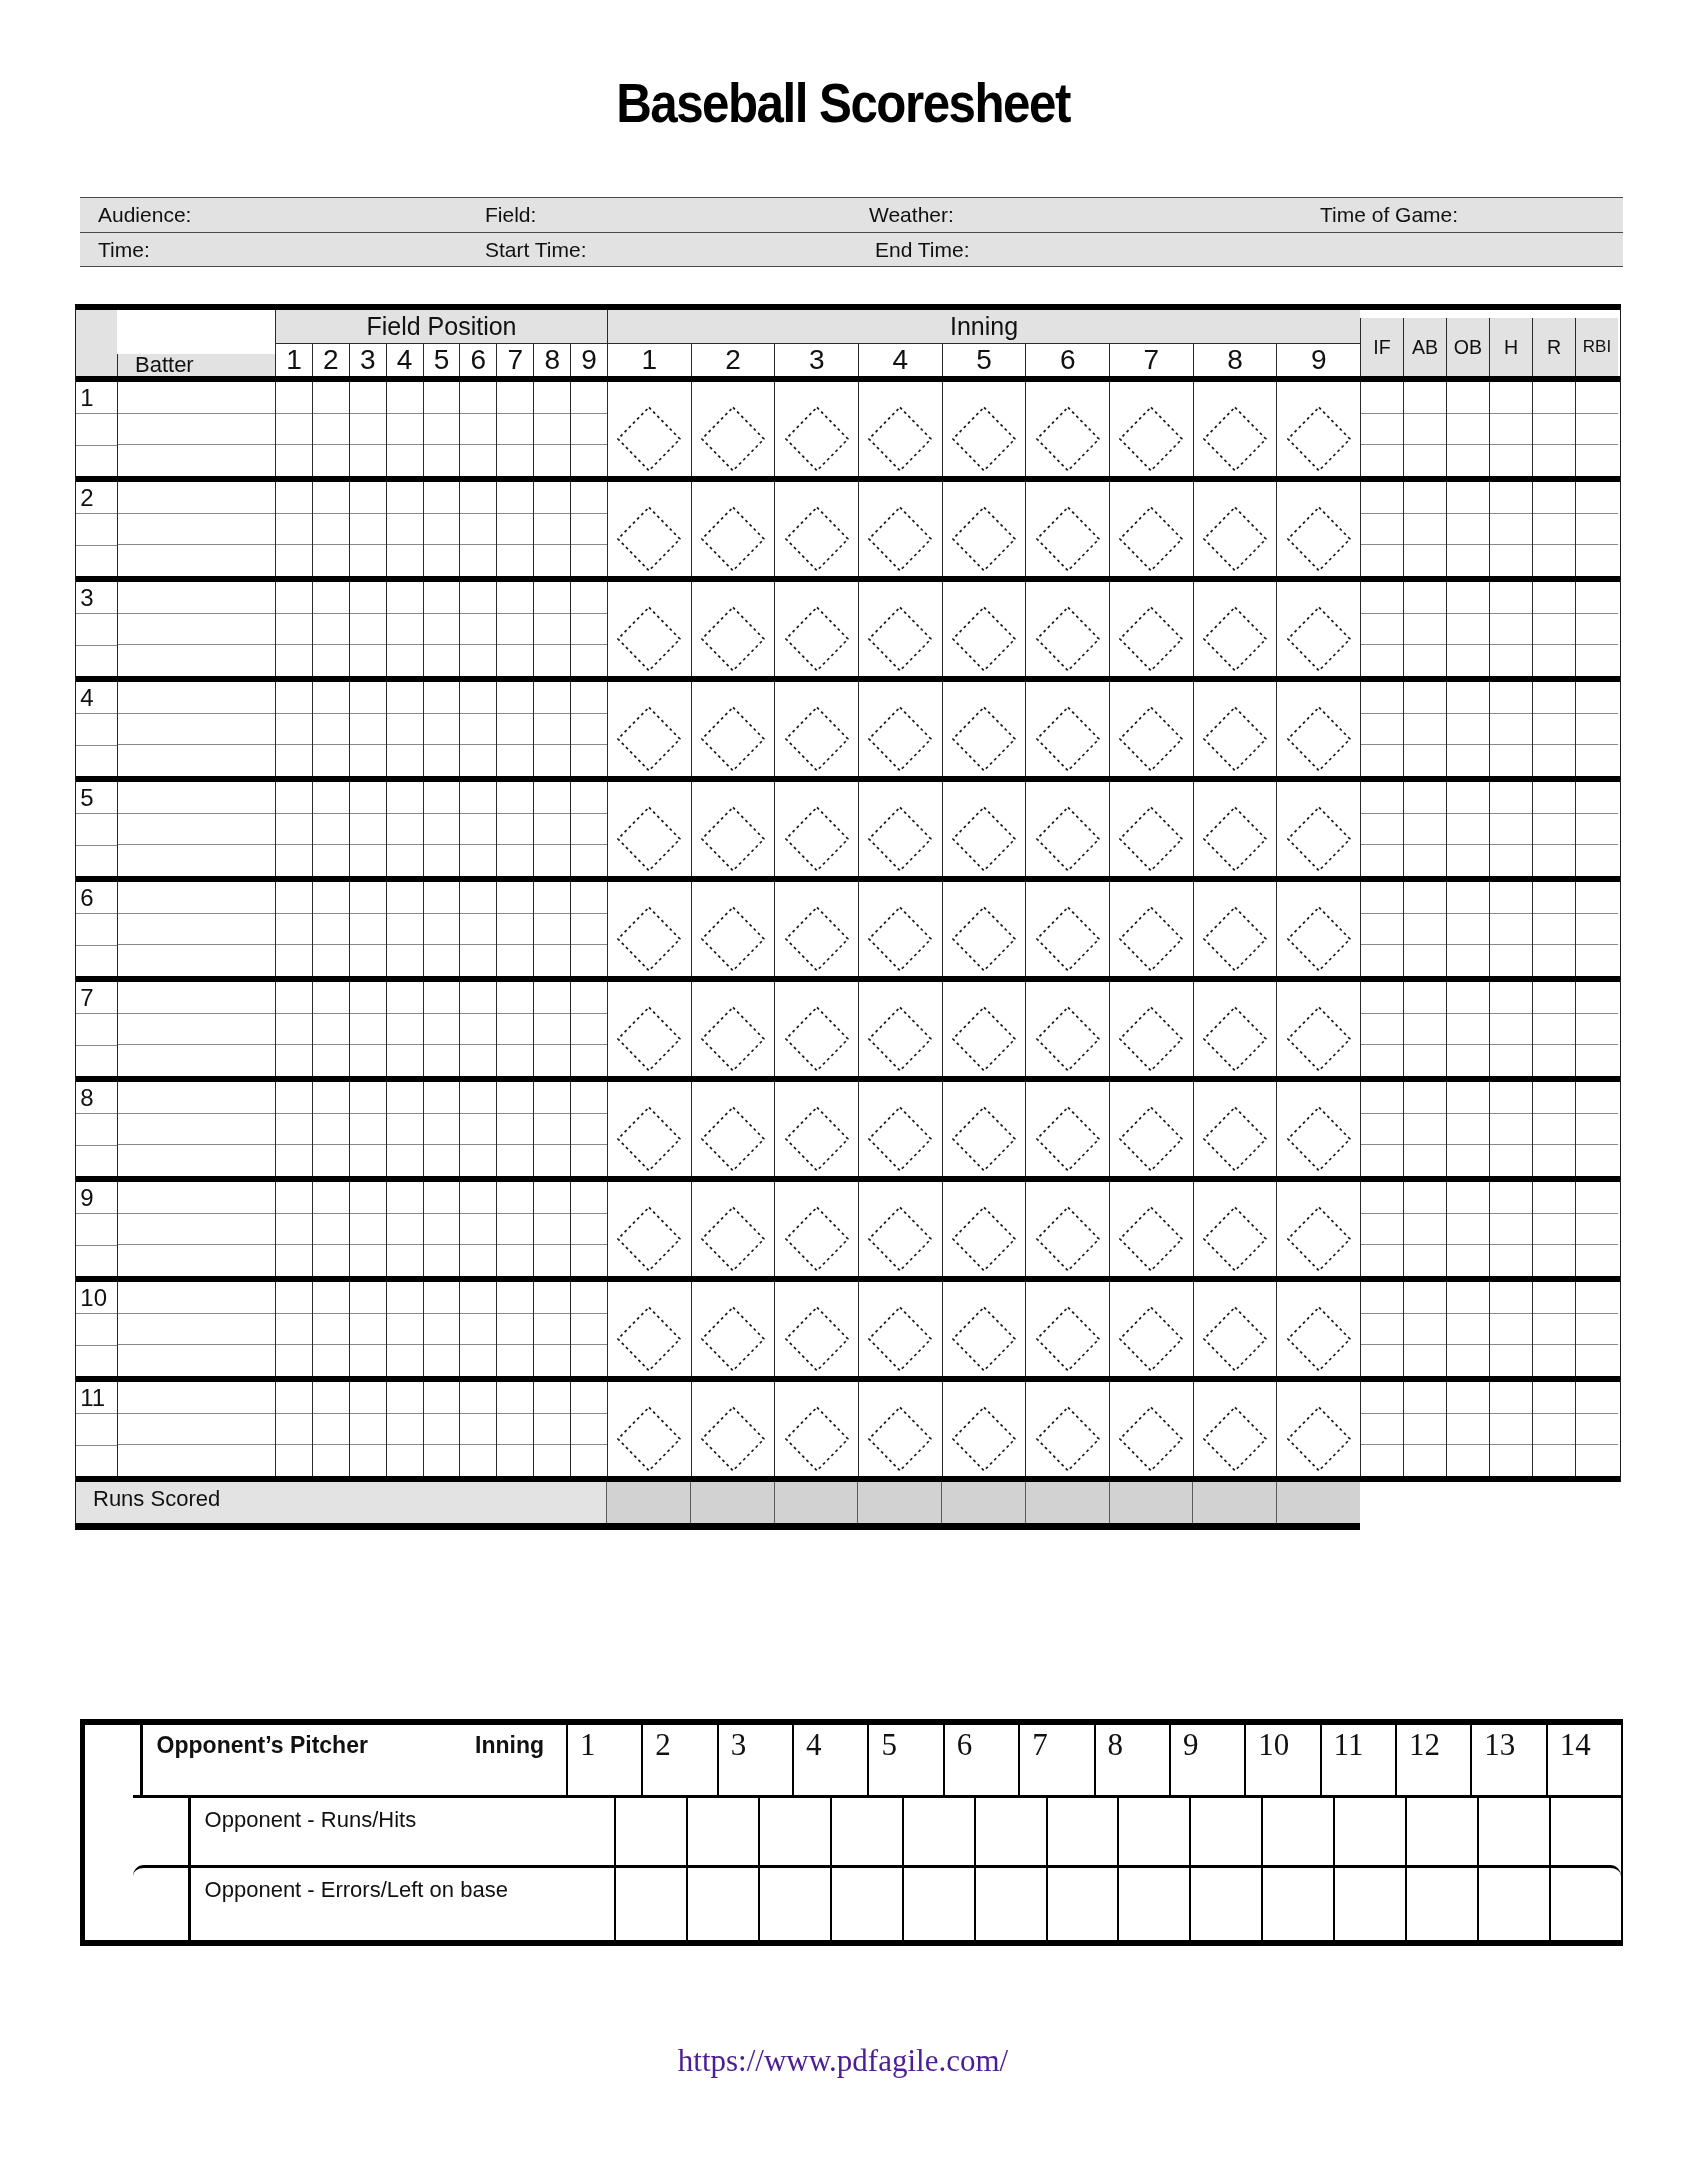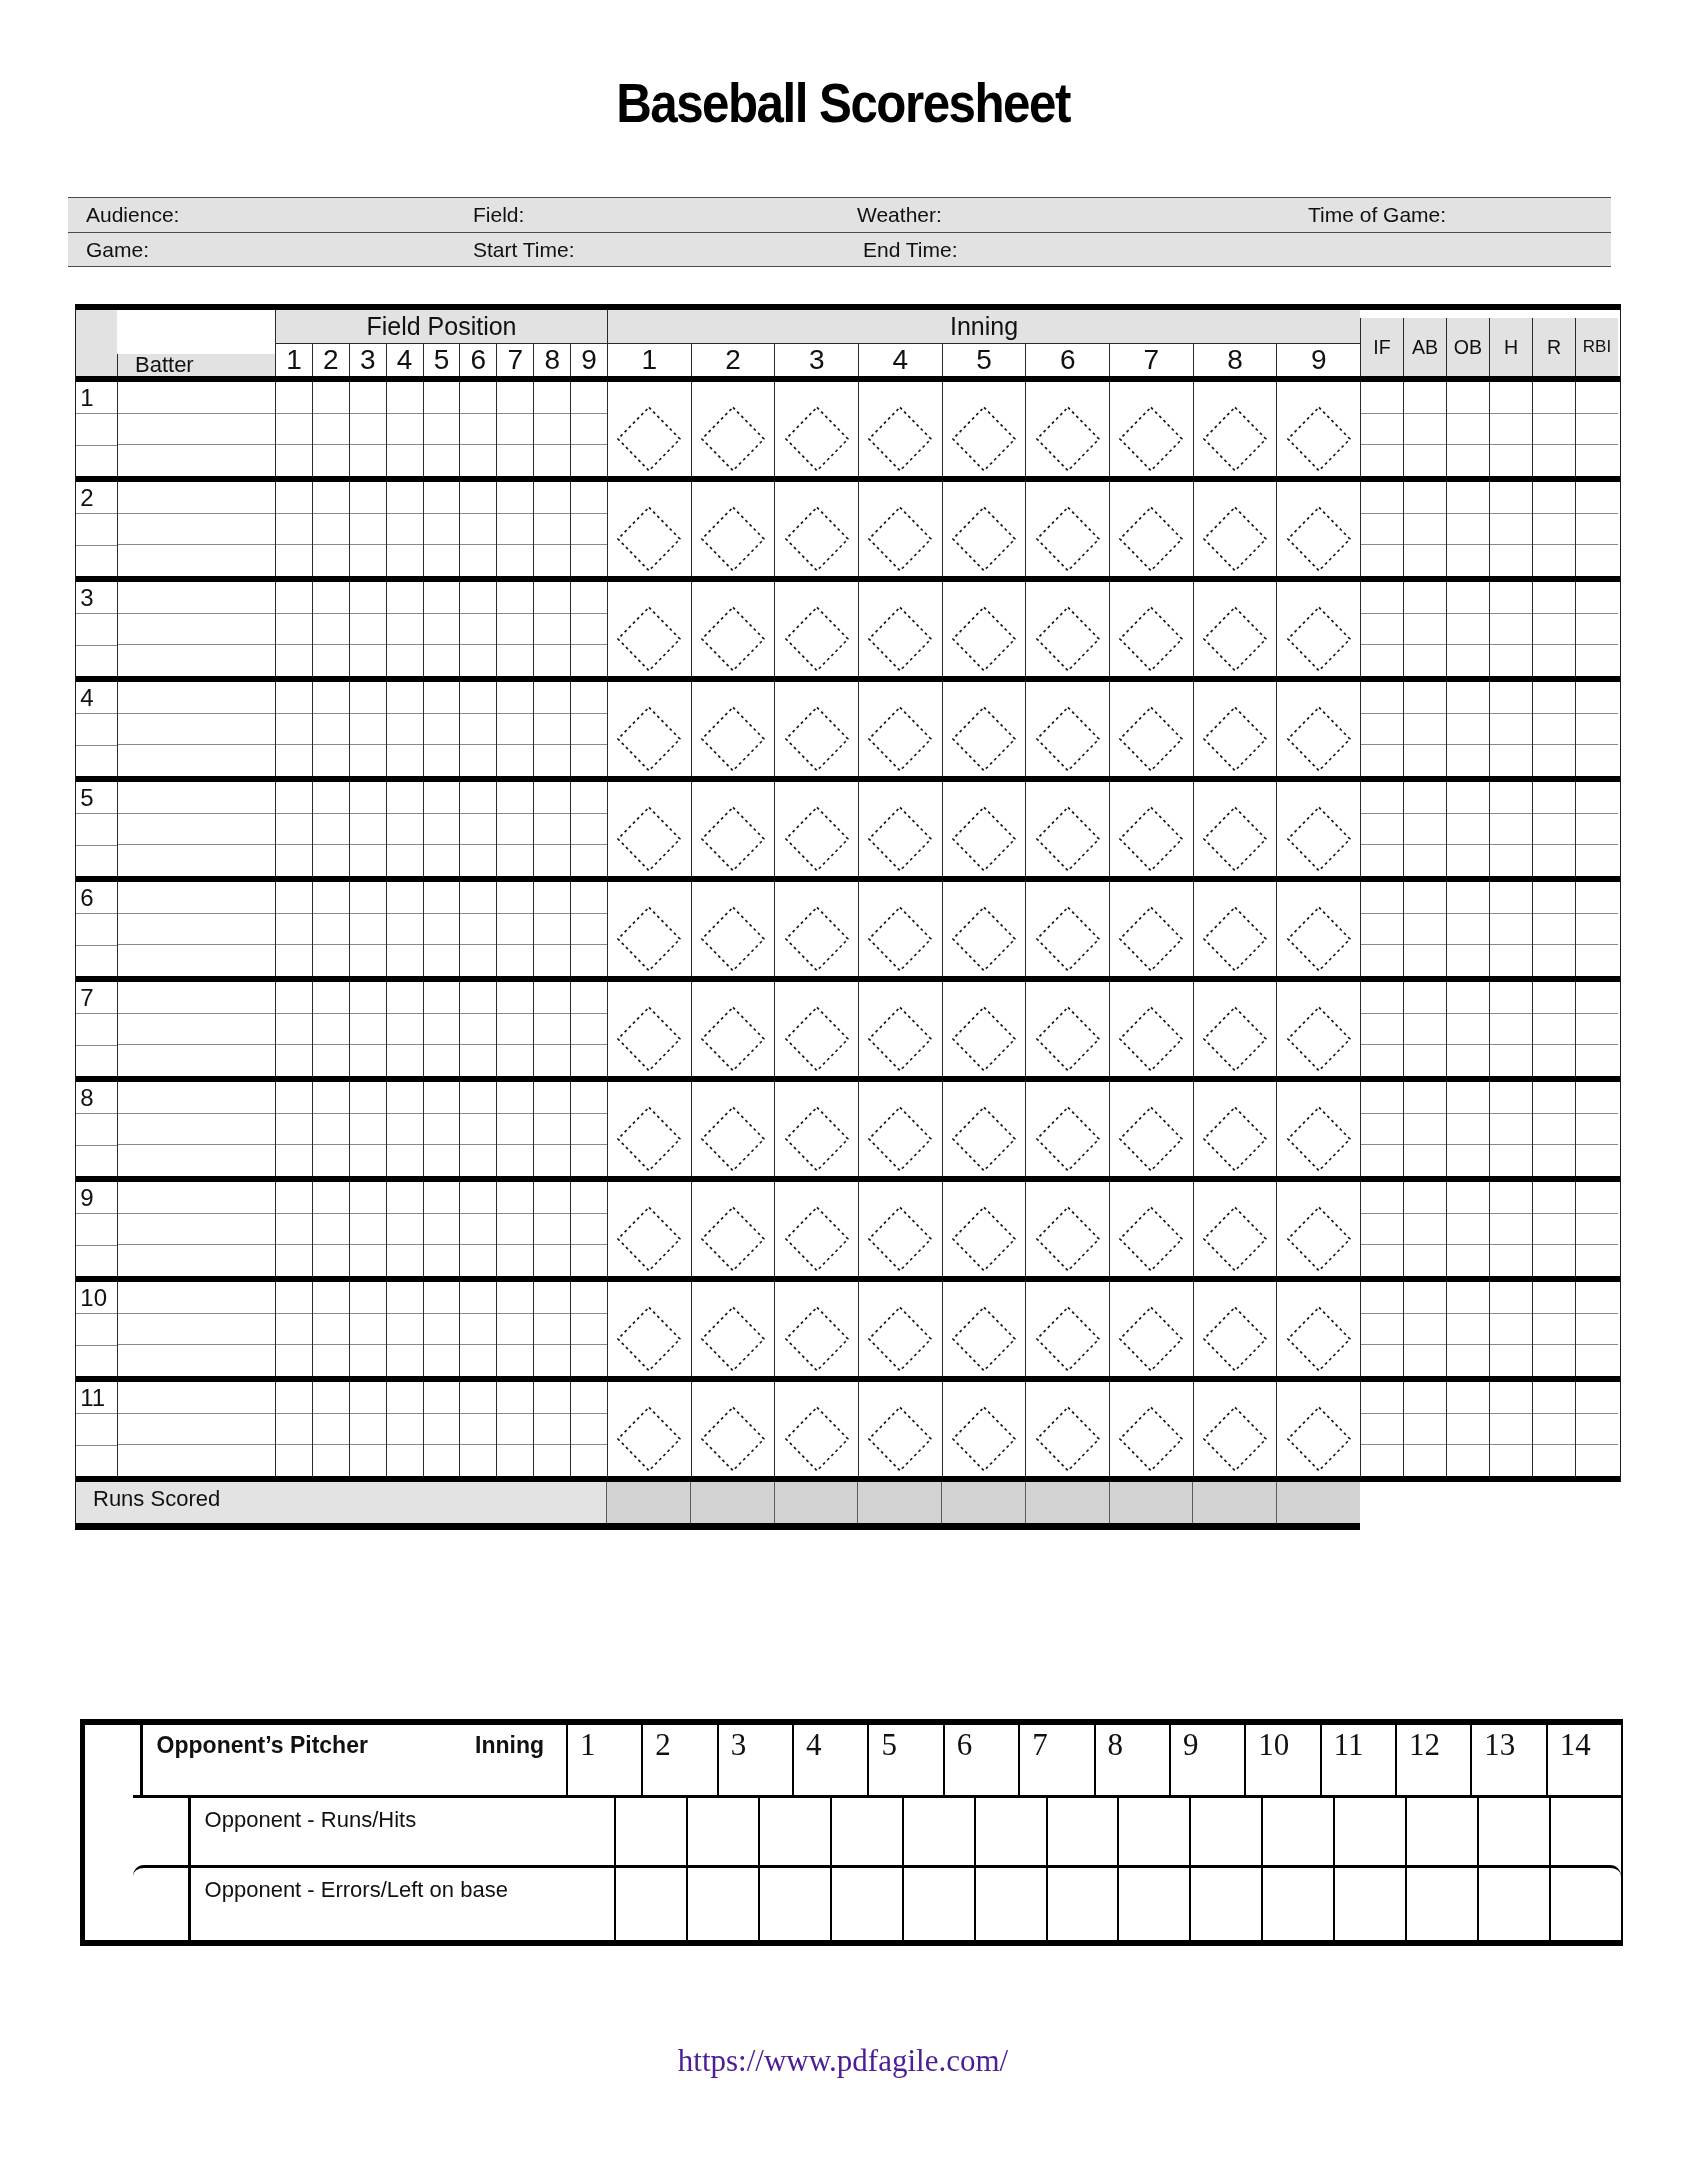--- a/index.html
+++ b/index.html
@@ -16,21 +16,21 @@
 
   
   .title {
     position:absolute; top:70px; left:0; width:100%;
     text-align:center; font-size:56px; font-weight:700;
     letter-spacing:-1.7px; transform:scaleX(.88); color:#000;
   }
 
   
   .info-band {
-    position:absolute; left:68px; top:197px; width:1543px;
+    position:absolute; left:80px; top:197px; width:1543px;
     background:var(--gray);
     border-top:1.7px solid #4a4a4a; border-bottom:1.7px solid #4a4a4a;
   }
   .info-row { position:relative; height:33px; font-size:21px; line-height:33px; }
   .info-row.first { height:35px; line-height:33px; border-bottom:1.7px solid #4a4a4a; }
   .info-label { position:absolute; top:0; white-space:nowrap; }
 
   
   .sheet { position:absolute; left:75px; top:304px; width:1546px; }
   .sheet-main {
@@ -126,21 +126,21 @@
   <div class="title">Baseball Scoresheet</div>
 
   <div class="info-band">
     <div class="info-row first">
       <span class="info-label" style="left:18px">Audience:</span>
       <span class="info-label" style="left:405px">Field:</span>
       <span class="info-label" style="left:789px">Weather:</span>
       <span class="info-label" style="left:1240px">Time of Game:</span>
     </div>
     <div class="info-row">
-      <span class="info-label" style="left:18px">Game:</span>
+      <span class="info-label" style="left:18px">Time:</span>
       <span class="info-label" style="left:405px">Start Time:</span>
       <span class="info-label" style="left:795px">End Time:</span>
     </div>
   </div>
 
   <div class="sheet">
     <div class="sheet-main">
       <div class="sh-header">
         <div class="h-corner"></div>
         <div class="h-batter">Batter</div>

